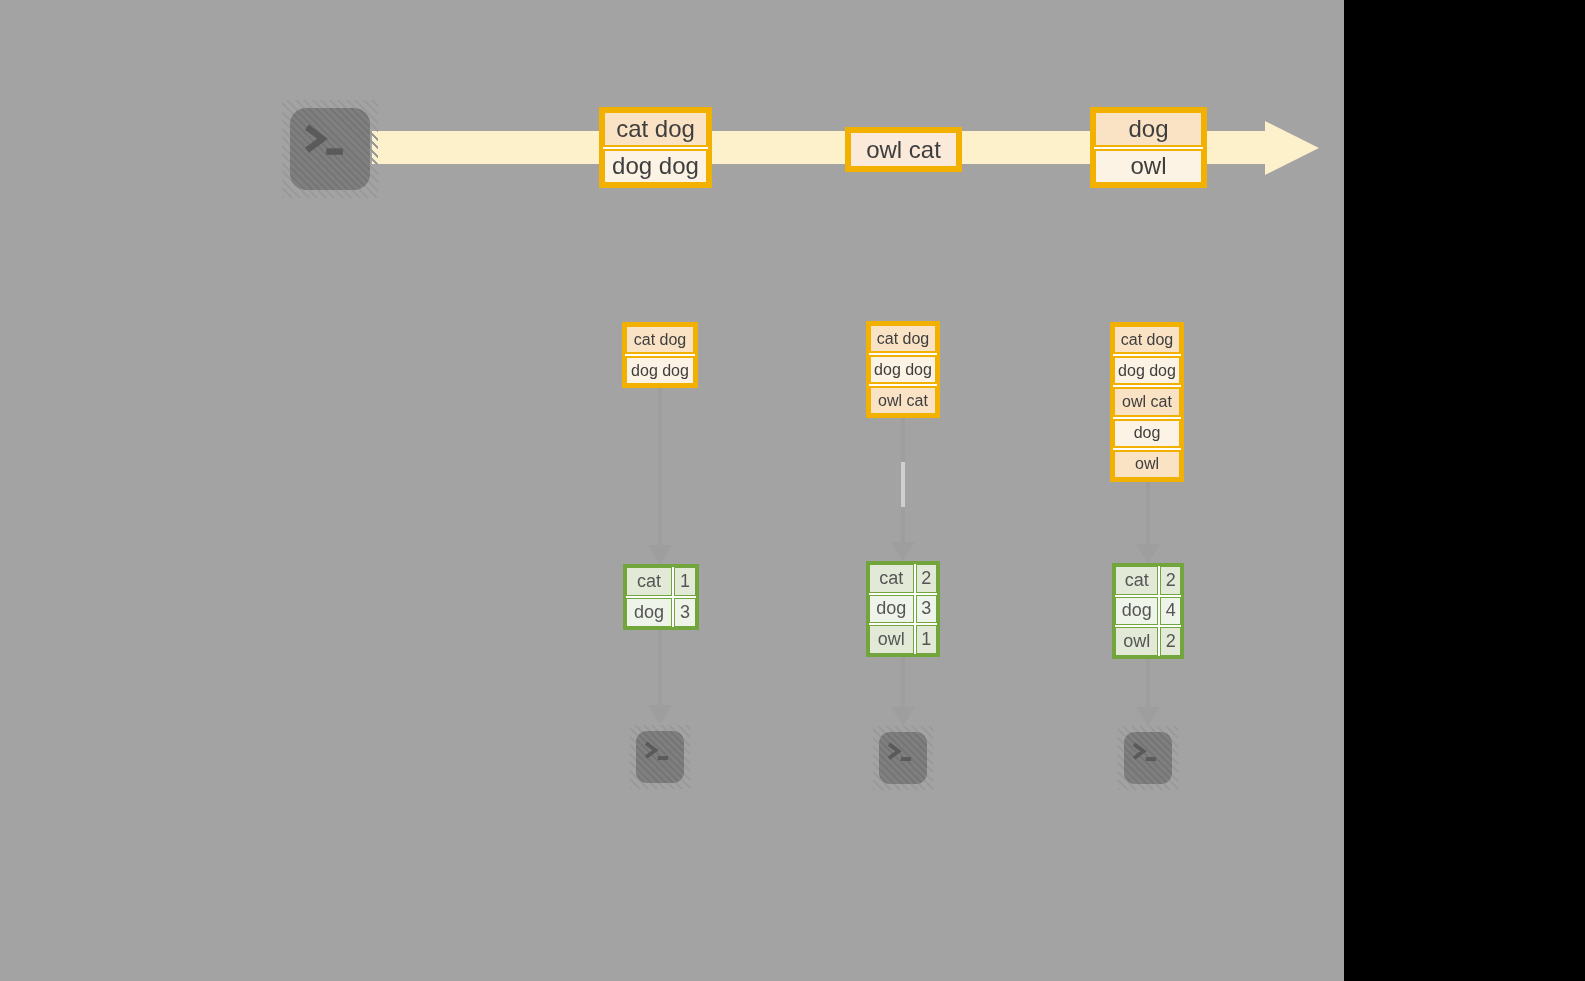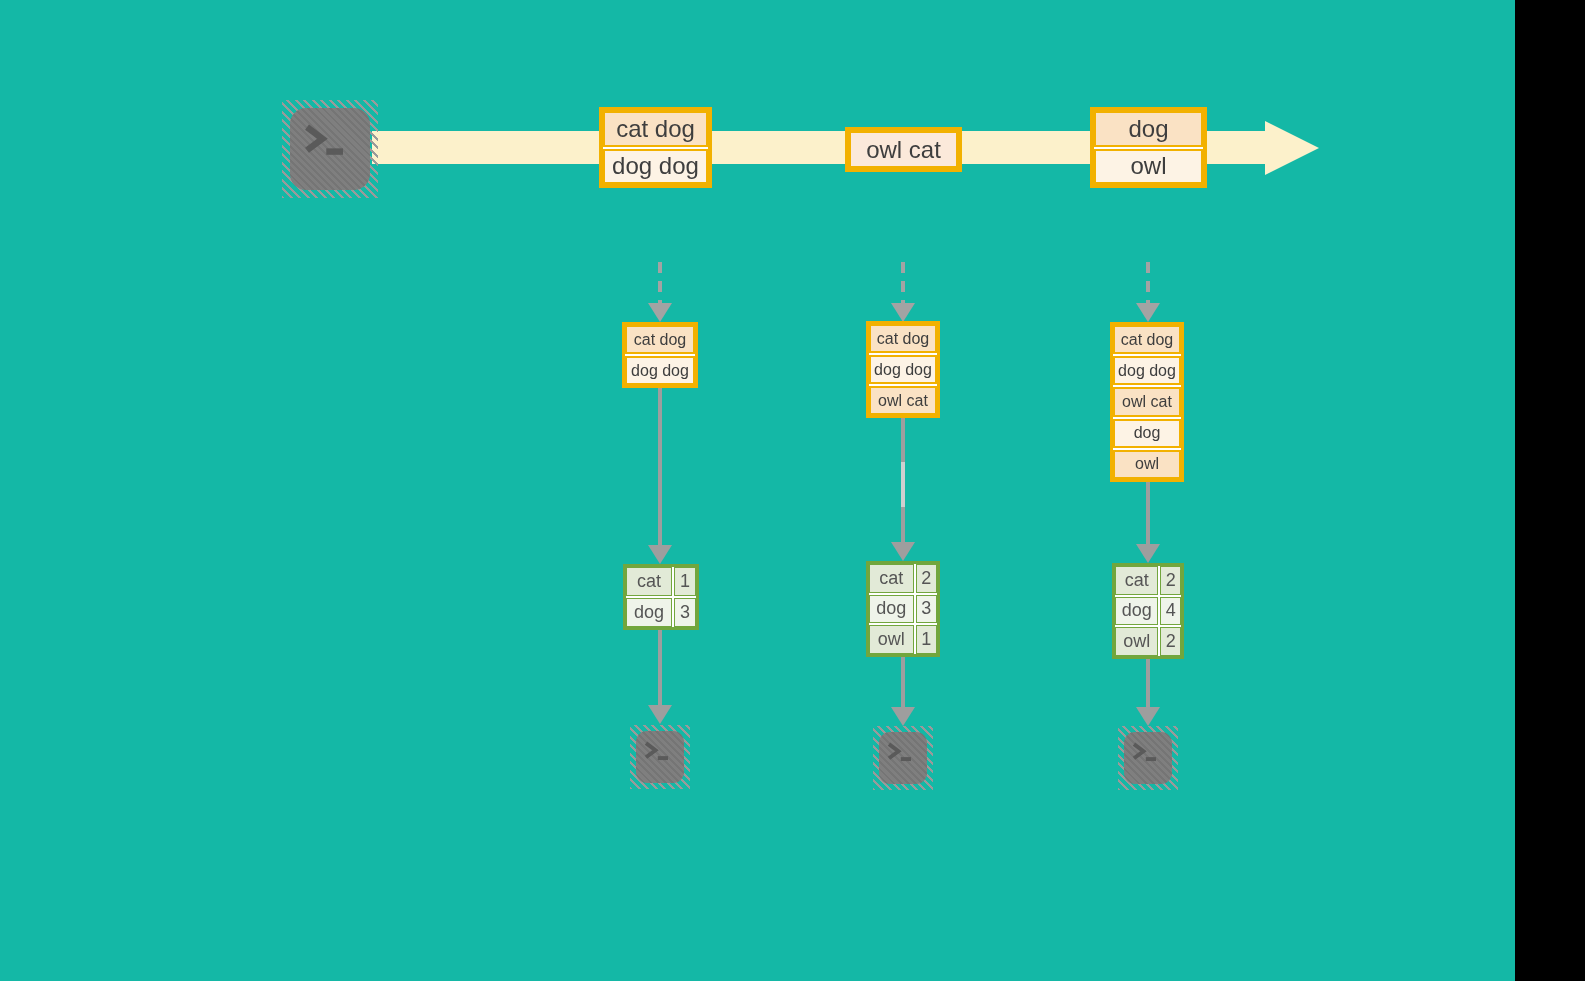--- a/index.html
+++ b/index.html
@@ -1,17 +1,17 @@
 <!DOCTYPE html>
 <html><head>
 <meta charset="utf-8">
 <style>
   html,body{margin:0;padding:0;background:#000;}
   .canvas{
-    position:relative;width:1515px;height:981px;background:#14b8a6;overflow:hidden;
+    position:relative;width:1344px;height:981px;background:#a3a3a3;overflow:hidden;
     font-family:"Liberation Sans",sans-serif;
   }
   
   .term{
     position:absolute;
     background:repeating-linear-gradient(45deg,#9a9a9a 0 2px,rgba(0,0,0,0) 2px 6px);
   }
   .term-inner{
     position:absolute;background:#7b7b7b;border-radius:16px;
     background-image:repeating-linear-gradient(45deg,rgba(0,0,0,0.05) 0 2px,rgba(255,255,255,0.03) 2px 5px);

